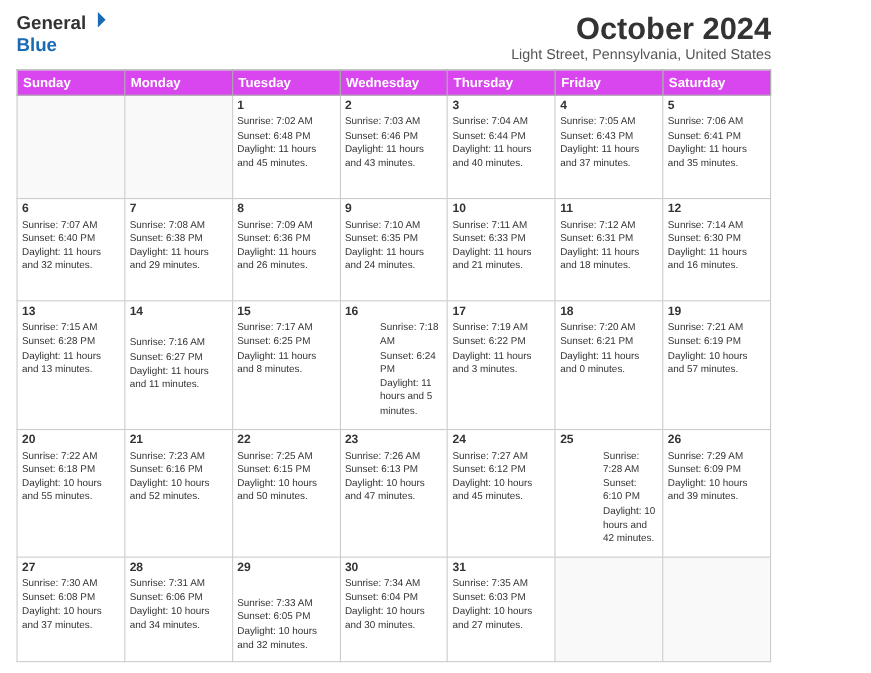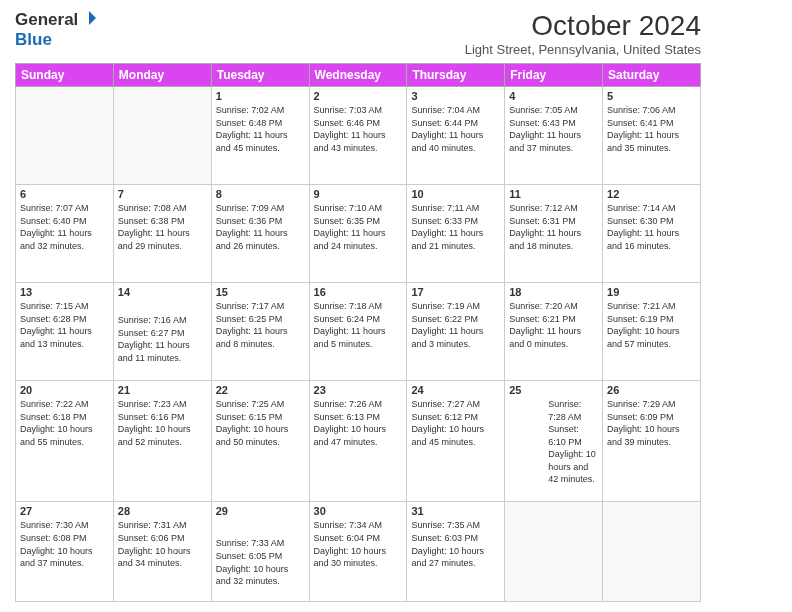--- a/index.html
+++ b/index.html
@@ -26,21 +26,21 @@
     .logo {
       display: flex;
       flex-direction: column;
       align-items: flex-start;
     }
     .title-area {
       text-align: right;
     }
     .month-title {
       font-size: 28px;
-      font-weight: normal;
+      font-weight: bold;
       color: #333;
     }
     .location {
       font-size: 13px;
       color: #555;
     }
     .calendar {
       flex: 1;
       border-collapse: collapse;
       width: 100%;
@@ -209,21 +209,21 @@
 Daylight: 11 hours and 11 minutes.</div>
           </td>
           <td>
             <div class="day-num">15</div>
             <div class="day-info" style="white-space: pre-line;">Sunrise: 7:17 AM
 Sunset: 6:25 PM
 Daylight: 11 hours and 8 minutes.</div>
           </td>
           <td>
             <div class="day-num">16</div>
-            <div class="day-info" style="white-space: pre-line;">Sunrise: 7:18 AM
+            <div class="day-info" style="white-space: pre-line; margin-left: 32px;">Sunrise: 7:18 AM
 Sunset: 6:24 PM
 Daylight: 11 hours and 5 minutes.</div>
           </td>
           <td>
             <div class="day-num">17</div>
             <div class="day-info" style="white-space: pre-line;">Sunrise: 7:19 AM
 Sunset: 6:22 PM
 Daylight: 11 hours and 3 minutes.</div>
           </td>
           <td>

